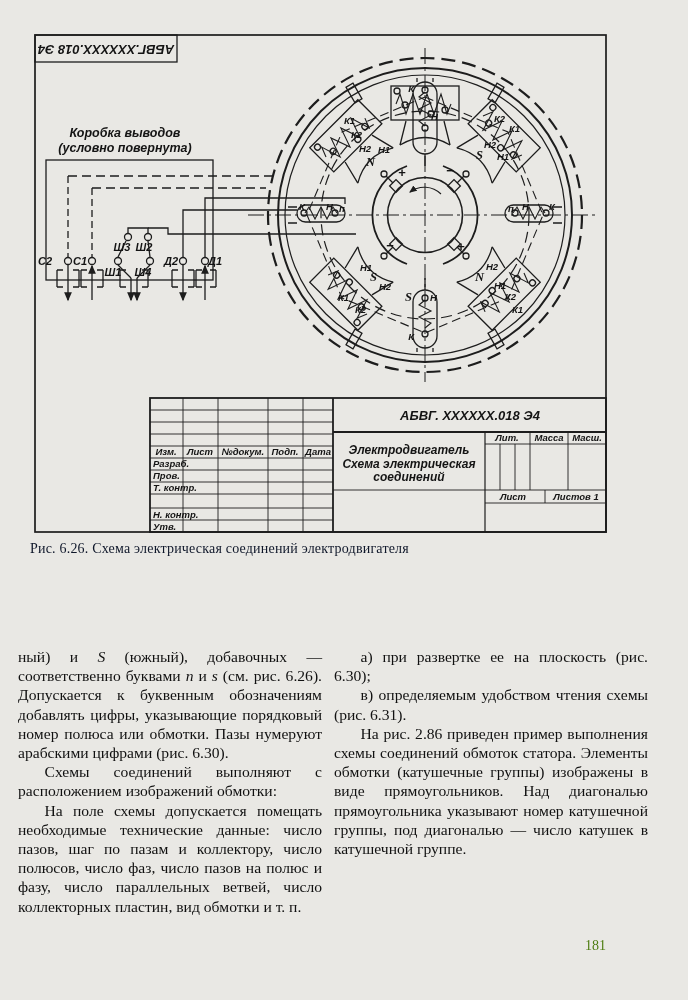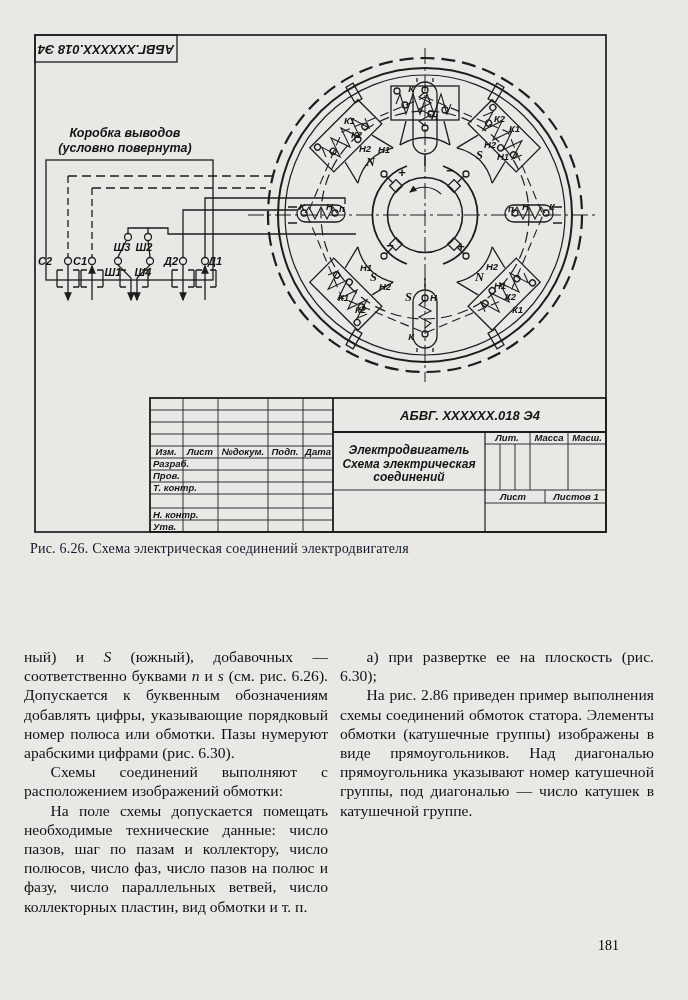--- a/index.html
+++ b/index.html
@@ -9,27 +9,27 @@
   svg text{fill:#141414;}
   .lbl{font-family:"Liberation Sans",sans-serif;font-style:italic;font-weight:bold;font-size:9.5px;}
   .lbl-md{font-family:"Liberation Sans",sans-serif;font-style:italic;font-weight:bold;font-size:11px;}
   .lbl-ns{font-family:"Liberation Serif",serif;font-style:italic;font-weight:bold;font-size:12.5px;}
   .lbl-sign{font-family:"Liberation Sans",sans-serif;font-weight:bold;font-size:13px;}
   .tb-small{font-family:"Liberation Sans",sans-serif;font-style:italic;font-weight:bold;font-size:9.5px;}
   .tb-big{font-family:"Liberation Sans",sans-serif;font-style:italic;font-weight:bold;font-size:13px;}
   .tb-title{font-family:"Liberation Sans",sans-serif;font-style:italic;font-weight:bold;font-size:12px;}
   .boxlabel{font-family:"Liberation Sans",sans-serif;font-style:italic;font-weight:bold;font-size:12.5px;}
   .caption{position:absolute;left:30px;top:541px;width:600px;font-size:14px;letter-spacing:0.2px;color:#0f172a;}
-  .body-text{position:absolute;left:24px;top:647px;width:630px;display:flex;gap:12px;}
+  .body-text{position:absolute;left:18px;top:647px;width:630px;display:flex;gap:12px;}
   .col{font-size:15.6px;line-height:19.2px;text-align:justify;color:#111;}
   .col-left{width:304px;}
   .col-right{width:314px;}
   .col p{margin:0;}
   .col p.ind{text-indent:1.7em;}
-  .pagenum{position:absolute;left:585px;top:938px;font-size:14px;color:#000000;margin-left:13px;}
+  .pagenum{position:absolute;left:585px;top:938px;font-size:14px;color:#4d7c0f;}
   i{font-style:italic;}
 </style>
 </head>
 <body>
 
 <div class="page">
 
   <svg class="drawing" width="688" height="560" viewBox="0 0 688 560" stroke="#1d1d1d" fill="none" stroke-width="1.3">
     <defs>
       <marker id="arr" markerWidth="8" markerHeight="8" refX="6" refY="3" orient="auto">
@@ -252,18 +252,19 @@
   <div class="caption">Рис. 6.26. Схема электрическая соединений электродвигателя</div>
 
   <div class="body-text">
     <div class="col col-left">
       <p><span>ный) и </span><i>S</i><span> (южный), добавочных — соответственно буквами </span><i>n</i><span> и </span><i>s</i><span> (см. рис. 6.26). Допускается к буквенным обозначениям добавлять цифры, указывающие порядковый номер полюса или обмотки. Пазы нумеруют арабскими цифрами (рис. 6.30).</span></p>
       <p class="ind">Схемы соединений выполняют с расположением изображений обмотки:</p>
       <p class="ind">На поле схемы допускается помещать необходимые технические данные: число пазов, шаг по пазам и коллектору, число полюсов, число фаз, число пазов на полюс и фазу, число параллельных ветвей, число коллекторных пластин, вид обмотки и т. п.</p>
     </div>
     <div class="col col-right">
       <p class="ind">а) при развертке ее на плоскость (рис. 6.30);</p>
+      <p class="ind">в) определяемым удобством чтения схемы (рис. 6.31).</p>
       <p class="ind">На рис. 2.86 приведен пример выполнения схемы соединений обмоток статора. Элементы обмотки (катушечные группы) изображены в виде прямоугольников. Над диагональю прямоугольника указывают номер катушечной группы, под диагональю — число катушек в катушечной группе.</p>
     </div>
   </div>
 
   <div class="pagenum">181</div>
 </div>
 
 </body></html>

